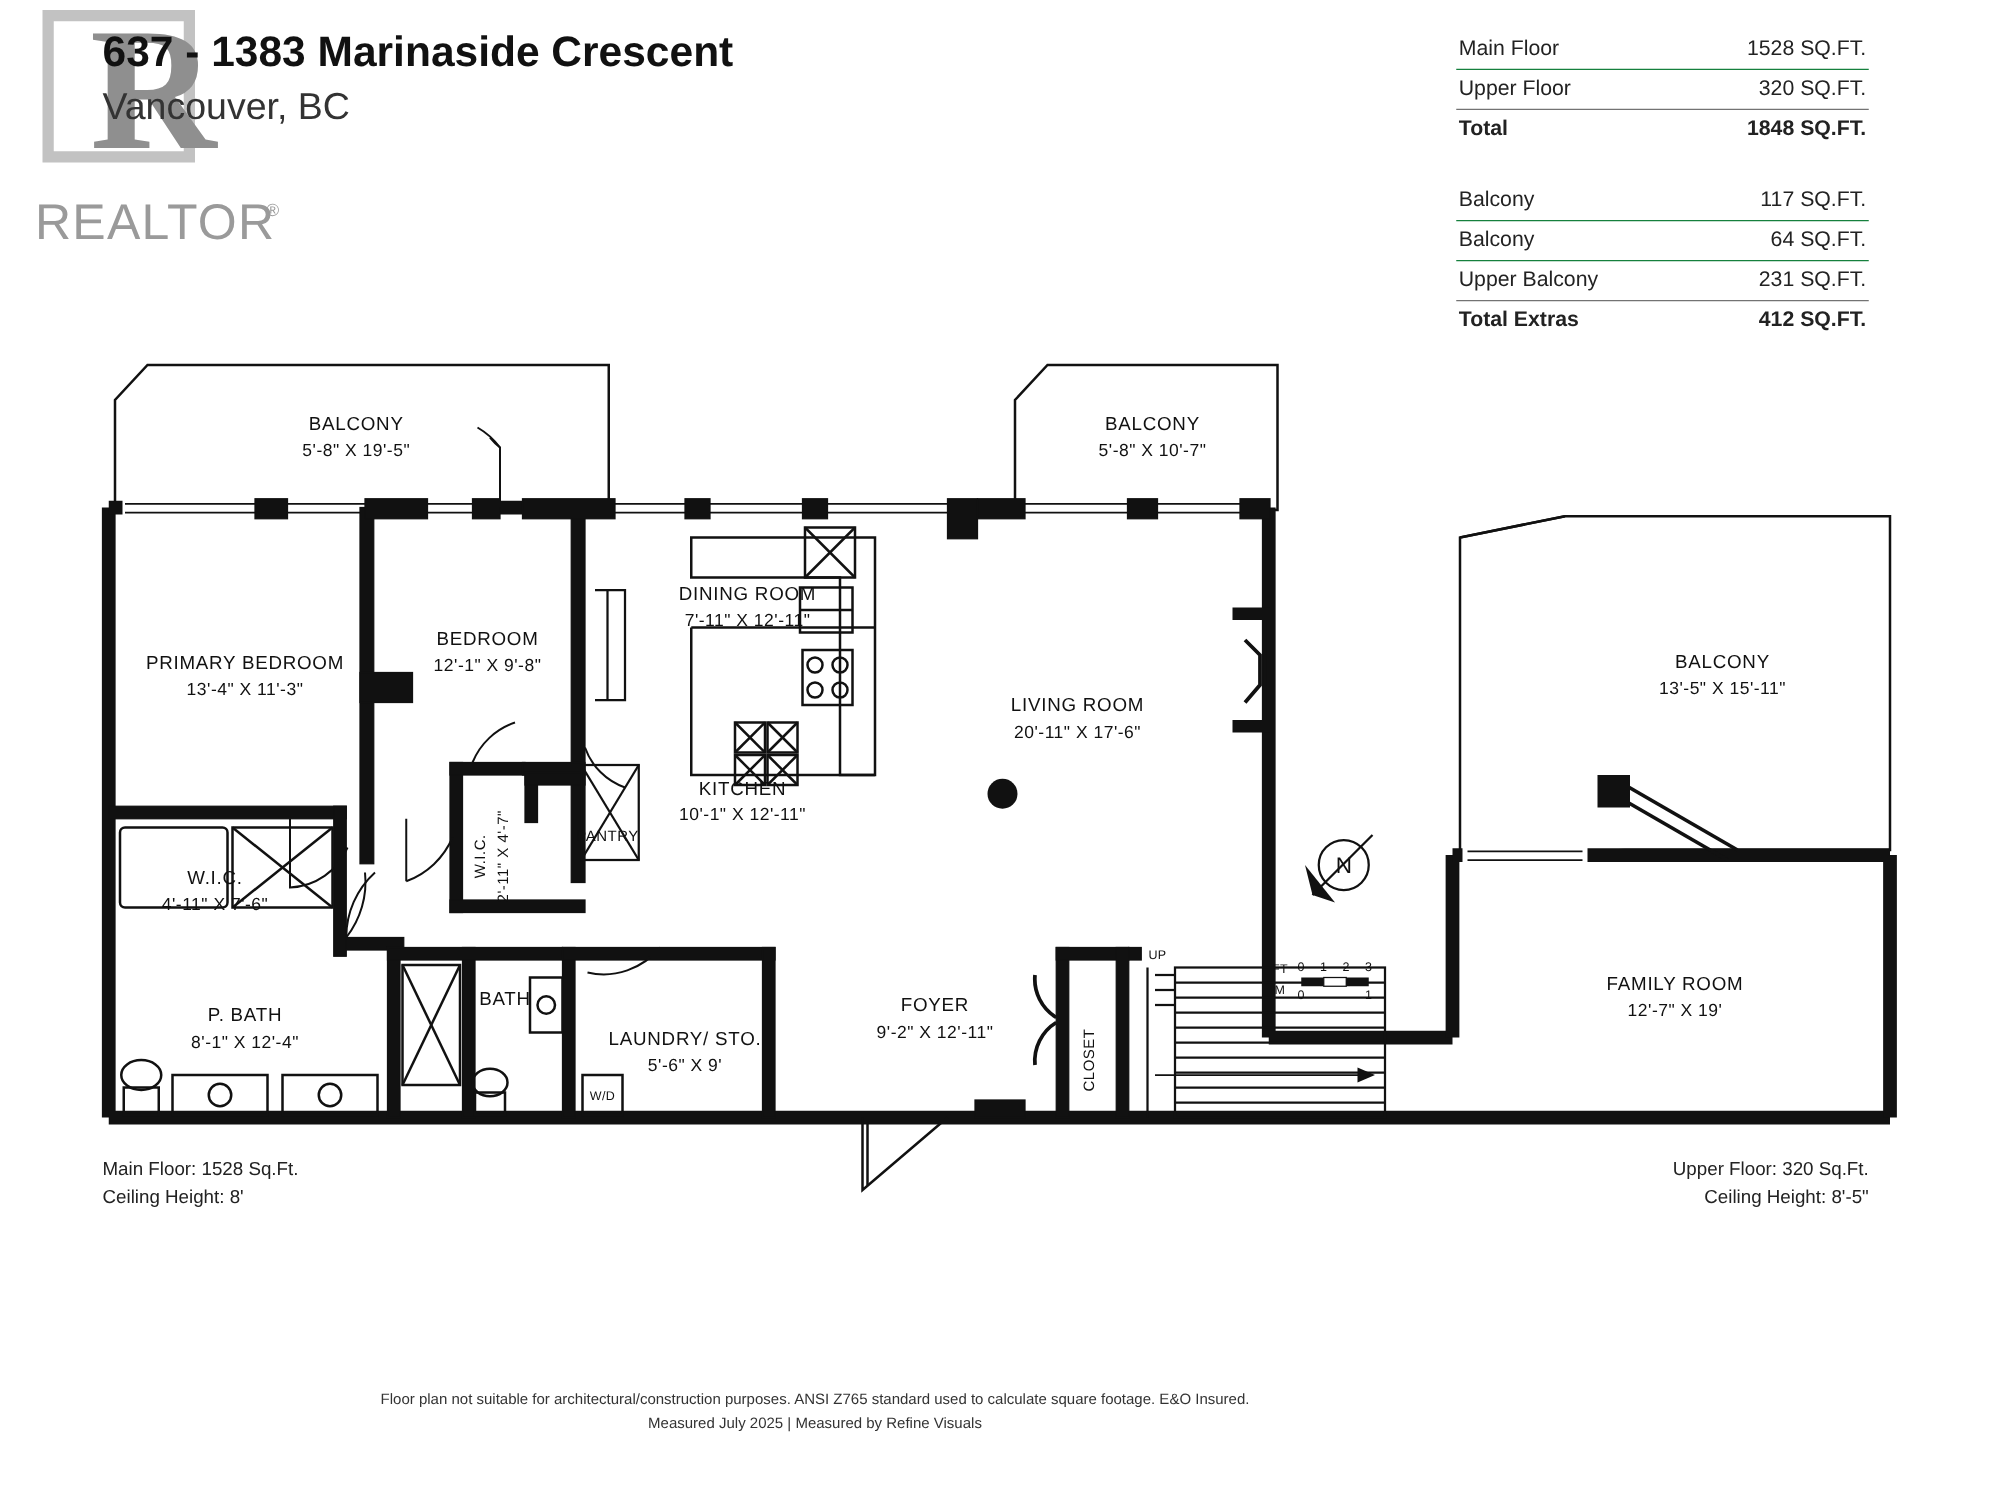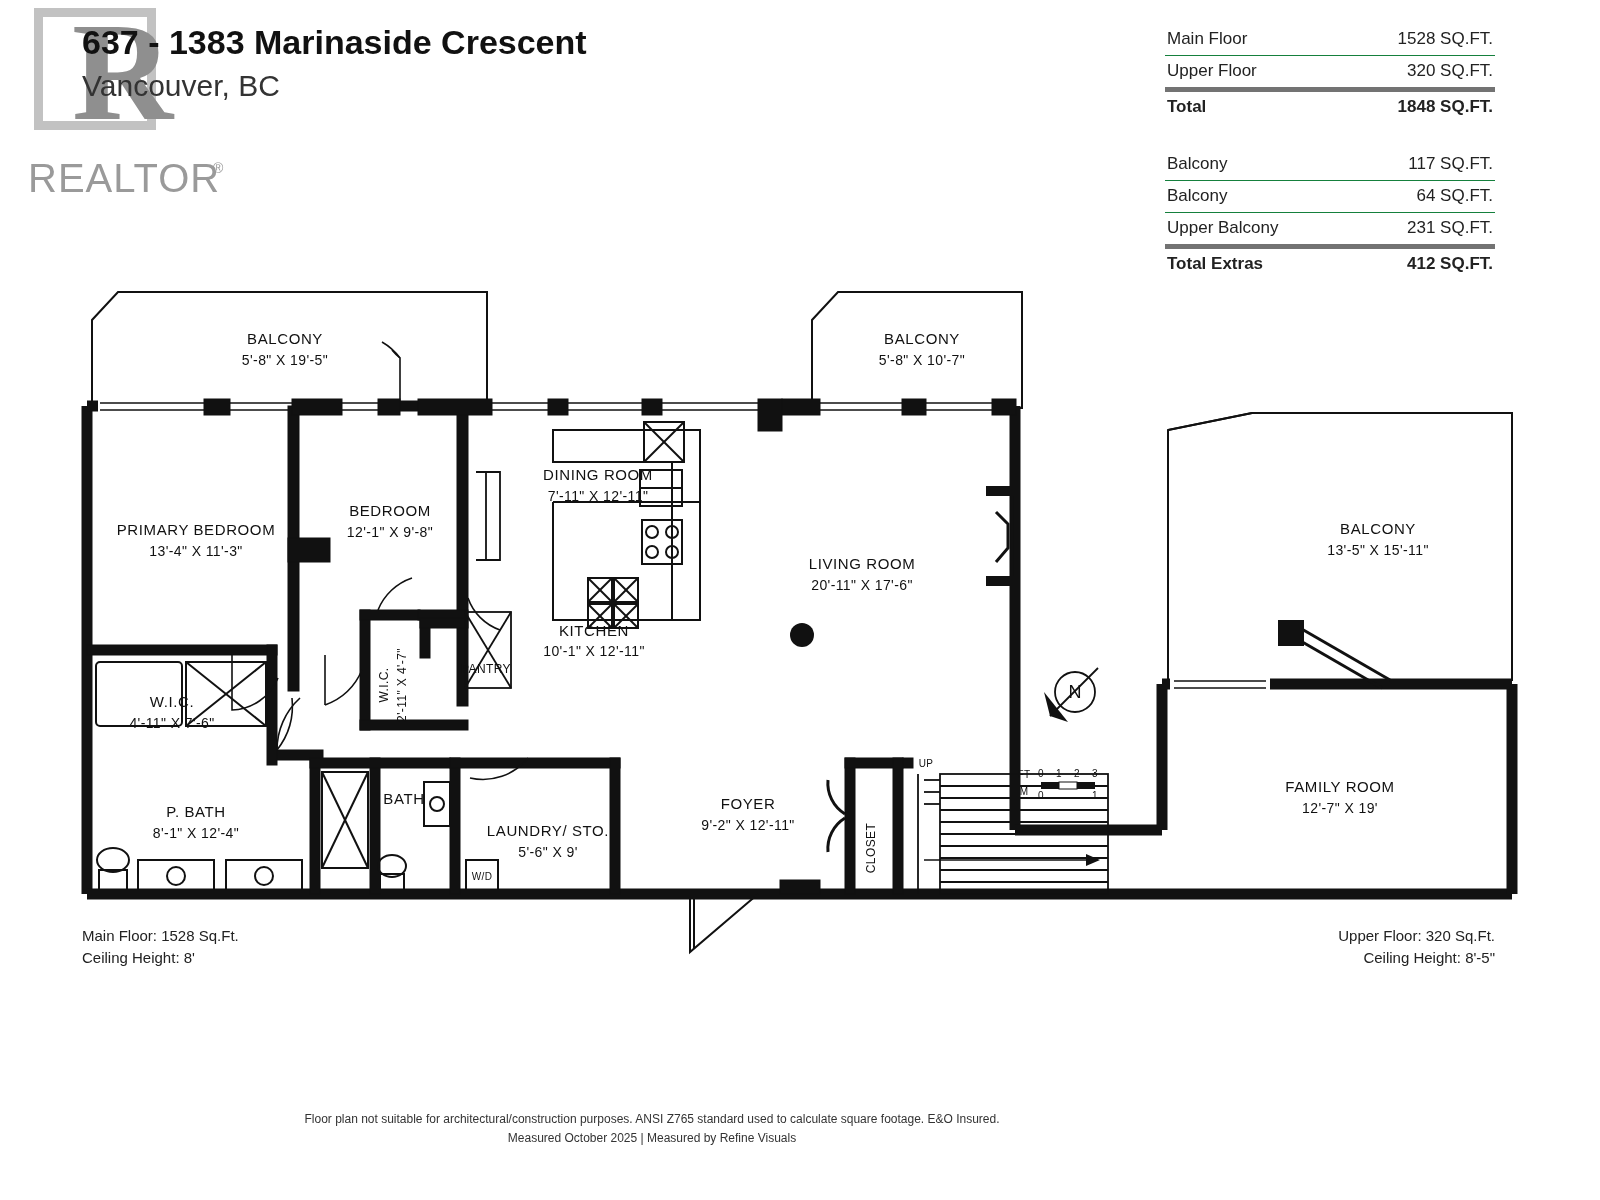--- a/index.html
+++ b/index.html
@@ -93,21 +93,21 @@
     justify-content: space-between;
     align-items: baseline;
     padding: 5px 2px 6px 2px;
     border-bottom: 1px solid #15803d;
   }
   #summary .row.total {
     border-bottom: none;
     font-weight: bold;
   }
   #summary .row.last-of-group {
-    border-bottom: 5px solid #737373;
+    border-bottom: 1px solid #737373;
   }
   #summary .gap { height: 26px; }
   #summary .label { text-align: left; }
   #summary .value { text-align: left; }
 
   
   #plan {
     position: absolute;
     left: 0; top: 280px;
     width: 1600px; height: 680px;
@@ -527,14 +527,14 @@
   <div>Ceiling Height: 8'</div>
 </div>
 
 <div id="foot-right">
   <div>Upper Floor: 320 Sq.Ft.</div>
   <div>Ceiling Height: 8'-5"</div>
 </div>
 
 <div id="disclaimer">
   <div>Floor plan not suitable for architectural/construction purposes. ANSI Z765 standard used to calculate square footage. E&amp;O Insured.</div>
-  <div>Measured October 2025 | Measured by Refine Visuals</div>
+  <div>Measured July 2025 | Measured by Refine Visuals</div>
 </div>
 
 </body></html>

